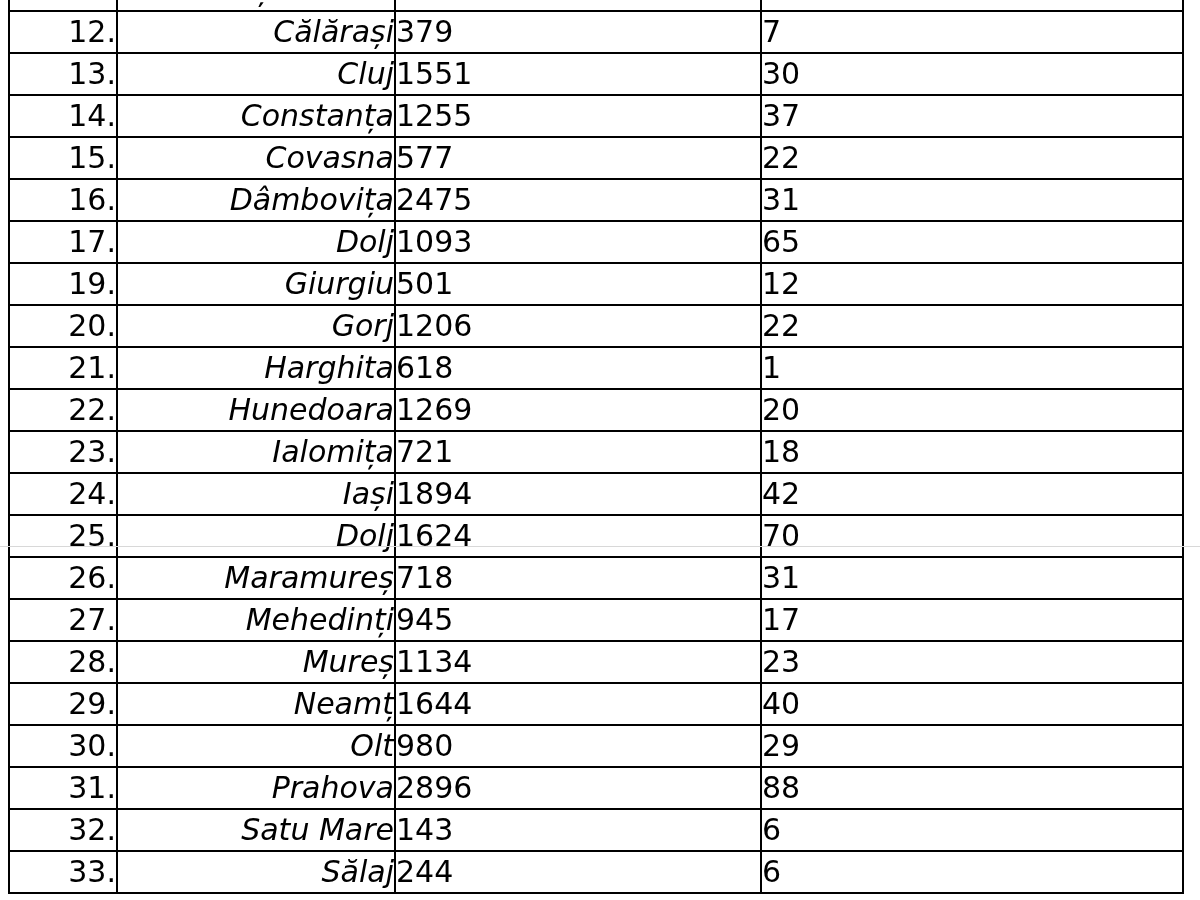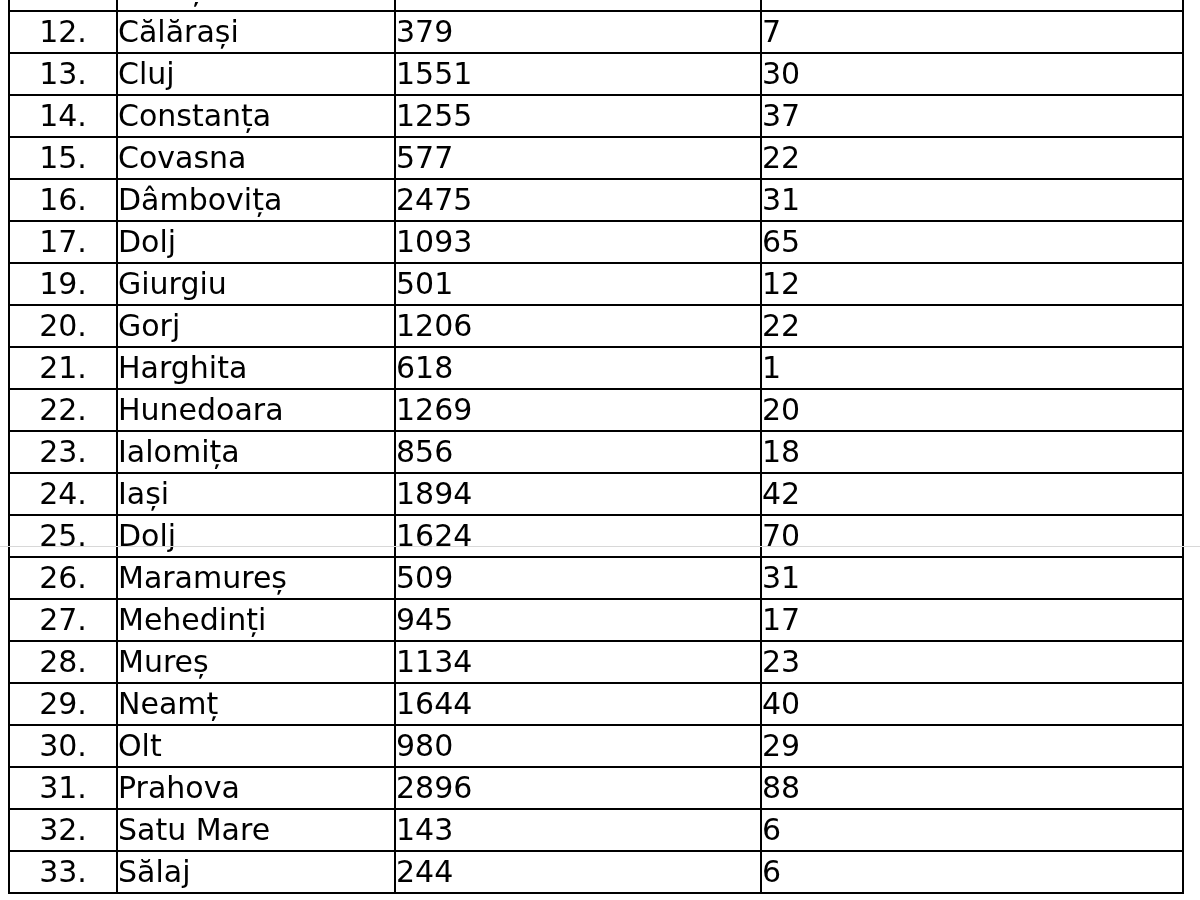--- a/index.html
+++ b/index.html
@@ -38,26 +38,27 @@
     padding: 0;
     font-size: 30px;
     line-height: 36px;
     color: #000000;
     font-family: "DejaVu Sans", sans-serif;
     vertical-align: middle;
     white-space: nowrap;
     overflow: hidden;
   }
   td.index {
-    text-align: center;
+    text-align: right;
     padding-left: 10px;
   }
   td.name {
-    text-align: left;
+    text-align: right;
     padding-left: 14px;
+    font-style: italic;
   }
   td.num {
   }
   
   .page-rule {
     position: absolute;
     left: 0;
     right: 0;
     top: 578px;
     height: 1px;
@@ -153,42 +154,42 @@
       <tr>
         <td class="index">22.</td>
         <td class="name">Hunedoara</td>
         <td class="num">1269</td>
         <td class="num">20</td>
       </tr>
 
       <tr>
         <td class="index">23.</td>
         <td class="name">Ialomița</td>
-        <td class="num">856</td>
+        <td class="num">721</td>
         <td class="num">18</td>
       </tr>
 
       <tr>
         <td class="index">24.</td>
         <td class="name">Iași</td>
         <td class="num">1894</td>
         <td class="num">42</td>
       </tr>
 
       <tr>
         <td class="index">25.</td>
         <td class="name">Dolj</td>
         <td class="num">1624</td>
         <td class="num">70</td>
       </tr>
 
       <tr>
         <td class="index">26.</td>
         <td class="name">Maramureș</td>
-        <td class="num">509</td>
+        <td class="num">718</td>
         <td class="num">31</td>
       </tr>
 
       <tr>
         <td class="index">27.</td>
         <td class="name">Mehedinți</td>
         <td class="num">945</td>
         <td class="num">17</td>
       </tr>
 

